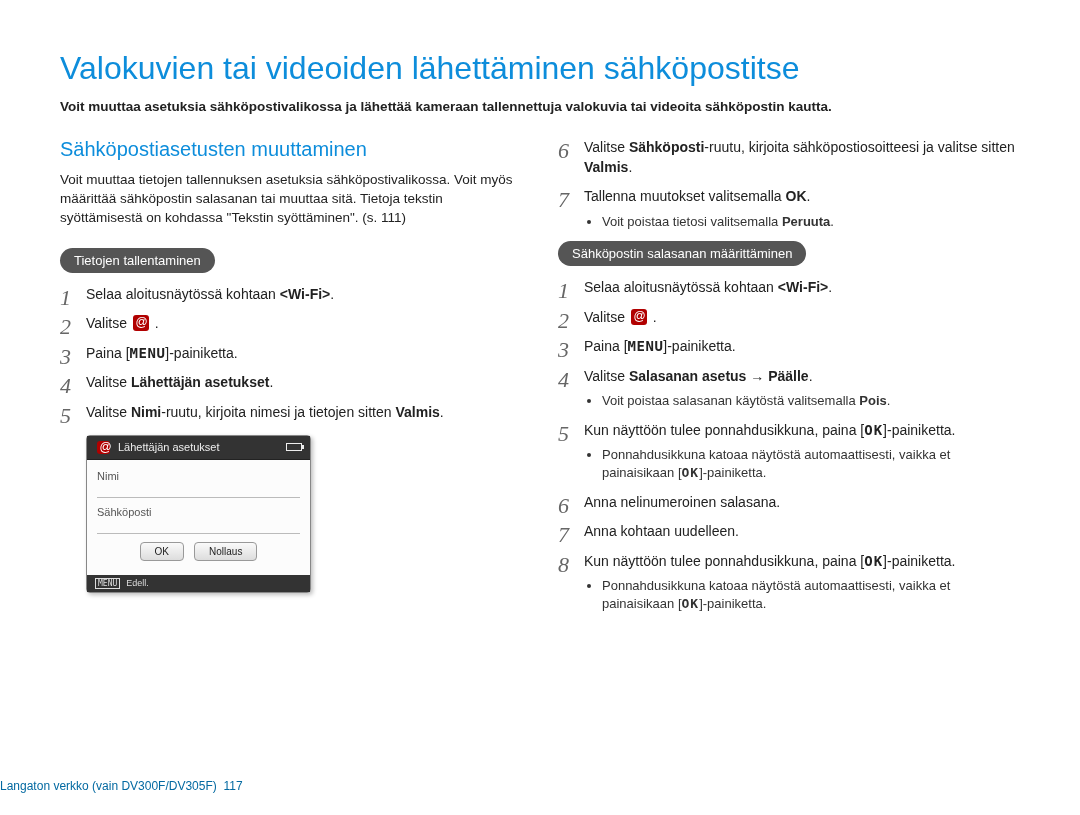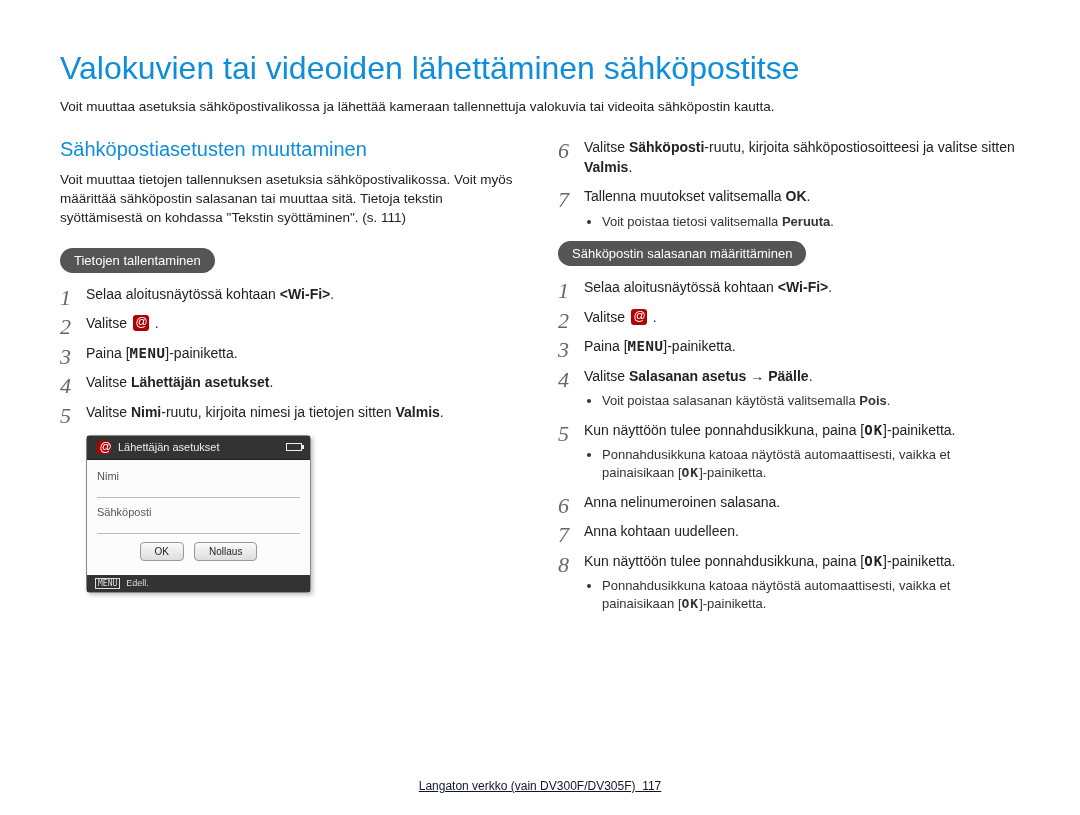--- a/index.html
+++ b/index.html
@@ -15,20 +15,21 @@
   }
   h1.title {
     color: #0d8ddb;
     font-weight: 400;
     font-size: 32px;
     margin-bottom: 12px;
   }
   p.intro {
     font-size: 13.5px;
     margin-bottom: 24px;
+    font-weight: bold;
   }
   .columns {
     display: flex;
     gap: 36px;
   }
   .col { flex: 1; }
   h2.section {
     color: #0d8ddb;
     font-weight: 400;
     font-size: 20px;
@@ -162,24 +163,22 @@
   .dev-menu-box {
     border: 1px solid #ddd;
     padding: 0 2px;
     font-family: monospace;
     font-size: 8px;
   }
   .footer {
     position: absolute;
     left: 0; right: 0;
     bottom: 22px;
-    text-align: center;
     font-size: 12px;
-    color: #0f172a;
-    text-decoration: underline;
+    color: #0369a1;
   }
 </style>
 </head>
 <body>
 
 <h1 class="title">Valokuvien tai videoiden lähettäminen sähköpostitse</h1>
 <p class="intro">Voit muuttaa asetuksia sähköpostivalikossa ja lähettää kameraan tallennettuja valokuvia tai videoita sähköpostin kautta.</p>
 
 <div class="columns">
 

